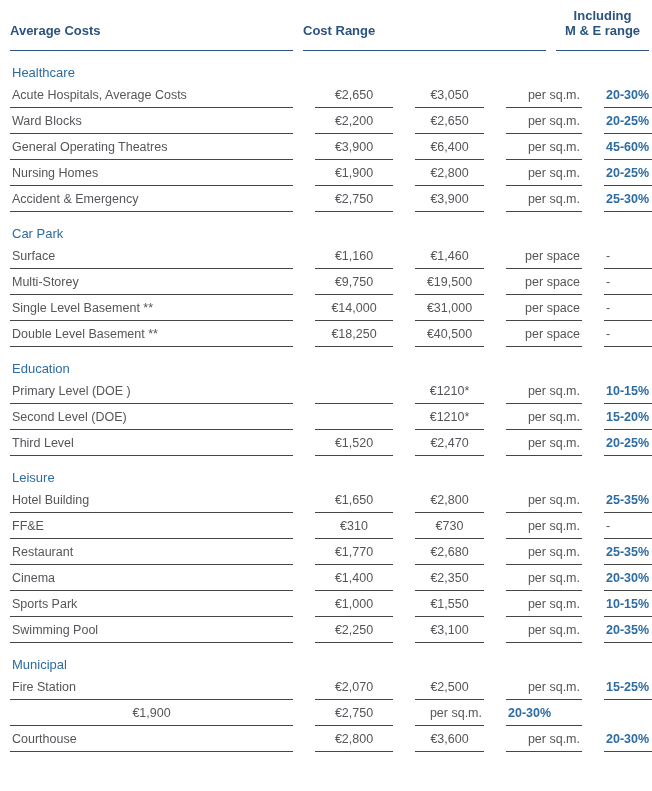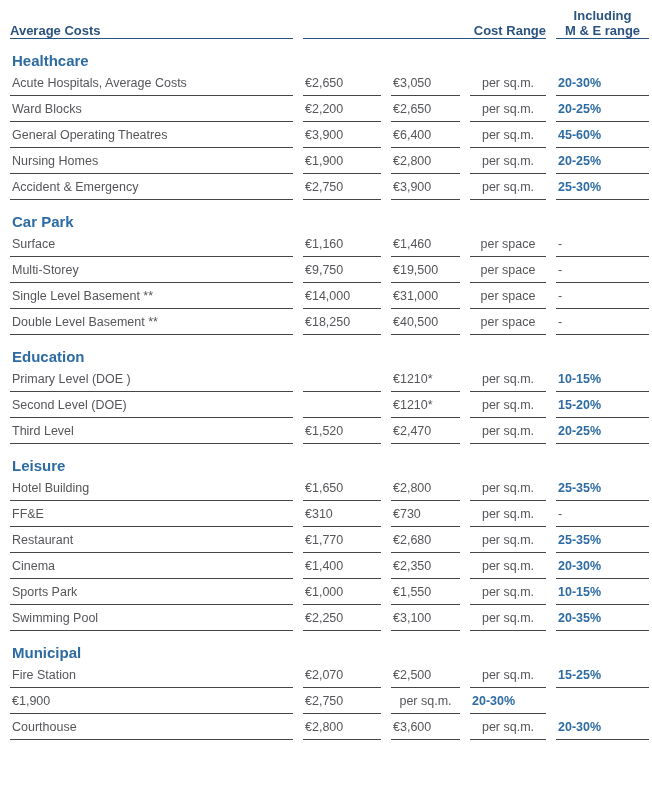--- a/index.html
+++ b/index.html
@@ -27,48 +27,48 @@
     display: grid;
     grid-template-columns: 283px 243px 93px;
     column-gap: 10px;
     align-items: end;
   }
   .hc {
     font-size: 13px;
     font-weight: 700;
     color: var(--navy);
     border-bottom: 1.5px solid var(--navy);
-    padding-bottom: 0;
-  }
-  .hc.cost { text-align: right; }
+    padding-bottom: 12px;
+  }
+  .hc.cost { text-align: left; }
   .hc.me   { text-align: center; line-height: 15px; }
   
   .section { margin-top: 14px; }
   .section-title {
-    font-size: 15px;
-    font-weight: 700;
+    font-size: 13px;
+    font-weight: 400;
     color: var(--blue);
     line-height: 16px;
     margin: 4px 0 7px 2px;
   }
   .row {
     display: grid;
     grid-template-columns: 283px 78px 69px 76px 93px;
-    column-gap: 10px;
+    column-gap: 22px;
     margin-bottom: 6px;
   }
   .cell {
     font-size: 12.5px;
     line-height: 14px;
     border-bottom: 1px solid var(--rule);
     padding: 0 2px 5px 2px;
     min-height: 20px;
   }
-  .cell.num  { text-align: left; }
-  .cell.unit { text-align: center; }
+  .cell.num  { text-align: center; }
+  .cell.unit { text-align: right; }
   .cell.me   { text-align: left; color: var(--blue); font-weight: 600; }
   .cell.me.dash { color: var(--text); font-weight: 400; }
 </style>
 </head>
 <body>
 
 <div class="page">
   <div class="table-header">
     <div class="hc name">Average Costs</div>
     <div class="hc cost">Cost Range</div>

